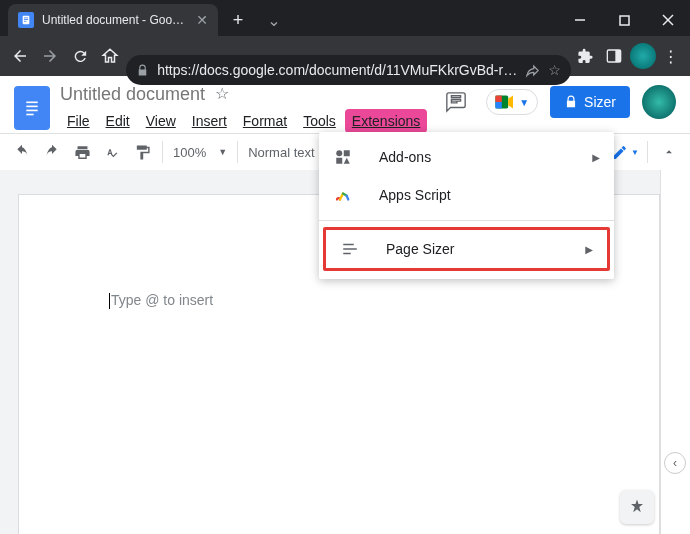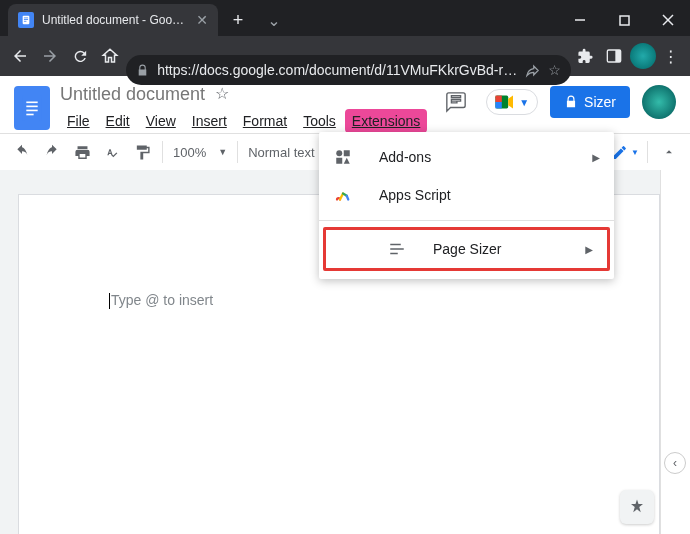--- a/index.html
+++ b/index.html
@@ -71,21 +71,21 @@
     .side-panel{position:absolute;right:0;top:170px;bottom:0;width:30px;background:#fff;border-left:1px solid #e0e0e0;}
     .side-expand{position:absolute;right:4px;bottom:60px;width:22px;height:22px;border:1px solid #ccc;border-radius:50%;background:#fff;display:flex;align-items:center;justify-content:center;color:#5f6368;font-size:12px;}
     .explore{position:absolute;right:36px;bottom:10px;width:34px;height:34px;border-radius:6px;background:#f1f3f4;box-shadow:0 1px 3px rgba(0,0,0,.2);display:flex;align-items:center;justify-content:center;}
 
     
     .ext-menu{position:absolute;left:319px;top:132px;width:295px;background:#fff;border-radius:2px;box-shadow:0 2px 10px rgba(0,0,0,.25);padding:6px 0;z-index:10;}
     .menu-item{display:flex;align-items:center;gap:26px;padding:9px 14px;font-size:14px;color:#202124;position:relative;}
     .menu-item .ico{width:20px;height:20px;display:flex;align-items:center;justify-content:center;}
     .menu-item .arrow{margin-left:auto;color:#5f6368;font-size:10px;}
     .menu-sep{height:1px;background:#e0e0e0;margin:6px 0;}
-    .highlight-box{border:3px solid #e53935;border-radius:2px;margin:2px 4px;padding-left:47px;}
+    .highlight-box{border:3px solid #e53935;border-radius:2px;margin:2px 4px;}
 
     svg { display:block; }
   </style>
 </head>
 <body>
 
 <div class="titlebar">
   <div class="tab">
     <span class="favicon">
       <svg viewBox="0 0 24 24">

